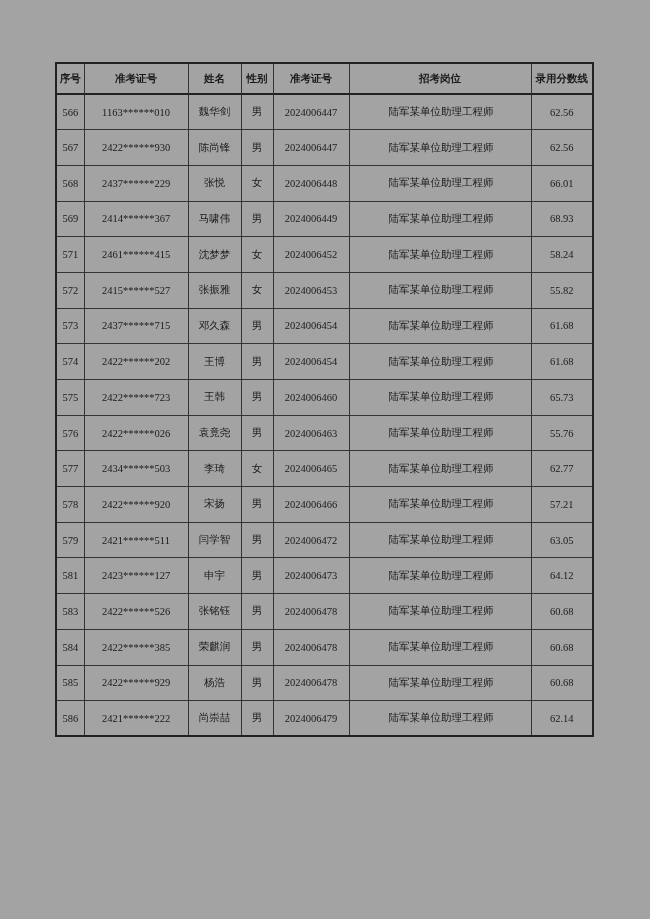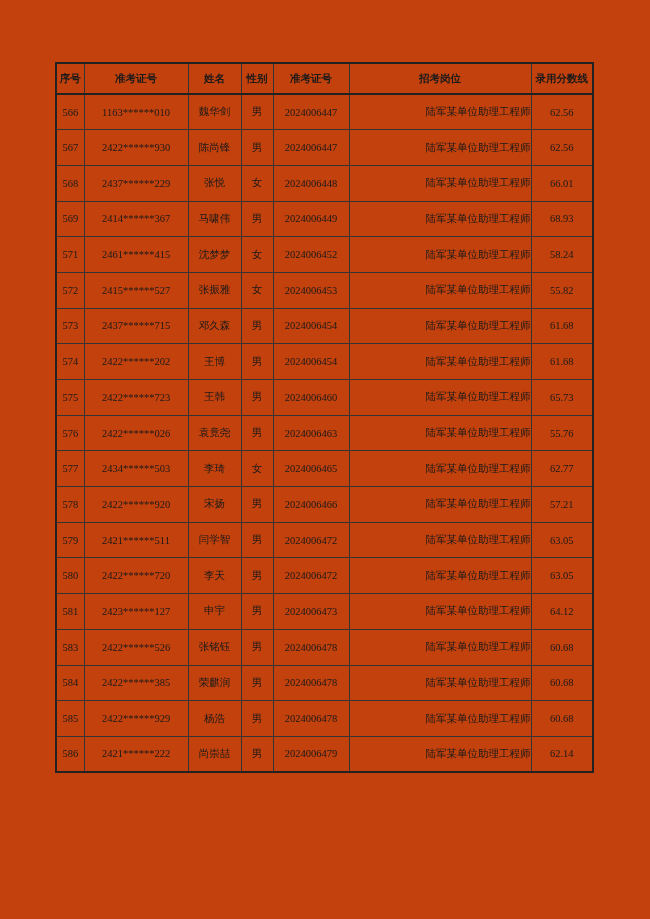--- a/index.html
+++ b/index.html
@@ -4,21 +4,21 @@
 <style>
   html, body {
     margin: 0;
     padding: 0;
     background: #ffffff;
   }
   .page {
     position: relative;
     width: 650px;
     height: 919px;
-    background: #c2410c;
+    background: #a3a3a3;
     overflow: hidden;
     font-family: "Liberation Serif", "DejaVu Serif", serif;
     color: #1a1a1a;
   }
   table.score-table {
     position: absolute;
     left: 55px;
     top: 62px;
     width: 537px;
     border-collapse: collapse;
@@ -40,21 +40,21 @@
     height: 29px;
     font-weight: bold;
     border-bottom: 2px solid #222222;
   }
   table.score-table tbody tr {
     height: 35.7px;
     margin-left: 48px;
   }
   
   table.score-table td:nth-child(6) {
-    text-align: right;
+    text-align: center;
     padding-left: 2px;
   }
 </style>
 </head>
 <body>
 
 <div class="page">
   <table class="score-table">
     <colgroup>
       <col style="width:28px">
@@ -188,29 +188,20 @@
         <tr>
           <td>579</td>
           <td>2421******511</td>
           <td>闫学智</td>
           <td>男</td>
           <td>2024006472</td>
           <td>陆军某单位助理工程师</td>
           <td>63.05</td>
         </tr>
         <tr>
-          <td>580</td>
-          <td>2422******720</td>
-          <td>李天</td>
-          <td>男</td>
-          <td>2024006472</td>
-          <td>陆军某单位助理工程师</td>
-          <td>63.05</td>
-        </tr>
-        <tr>
           <td>581</td>
           <td>2423******127</td>
           <td>申宇</td>
           <td>男</td>
           <td>2024006473</td>
           <td>陆军某单位助理工程师</td>
           <td>64.12</td>
         </tr>
         <tr>
           <td>583</td>

